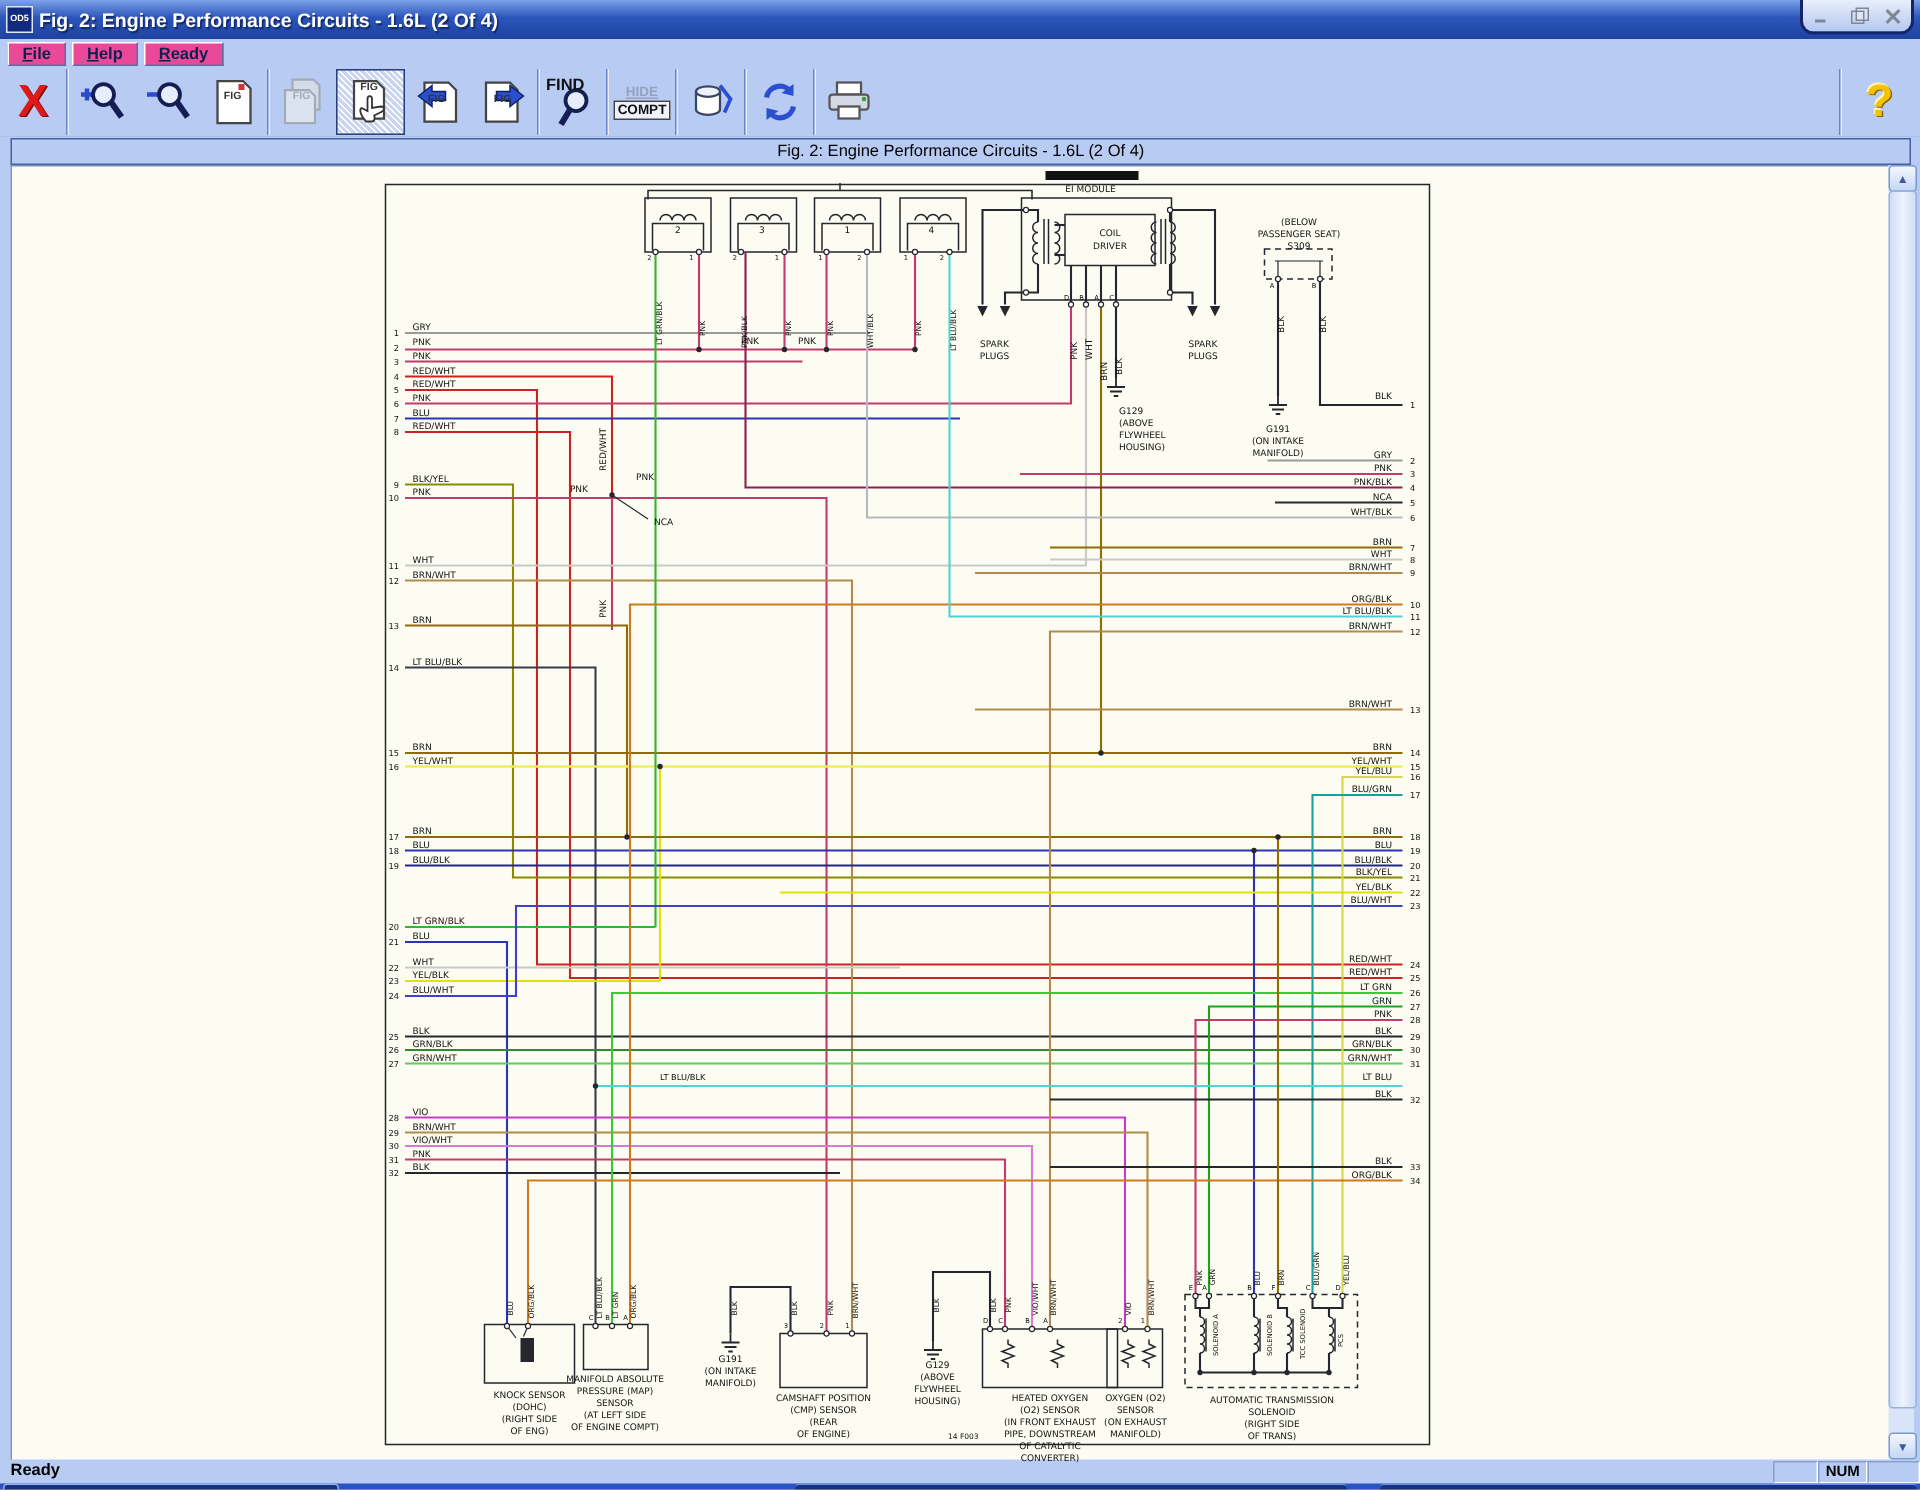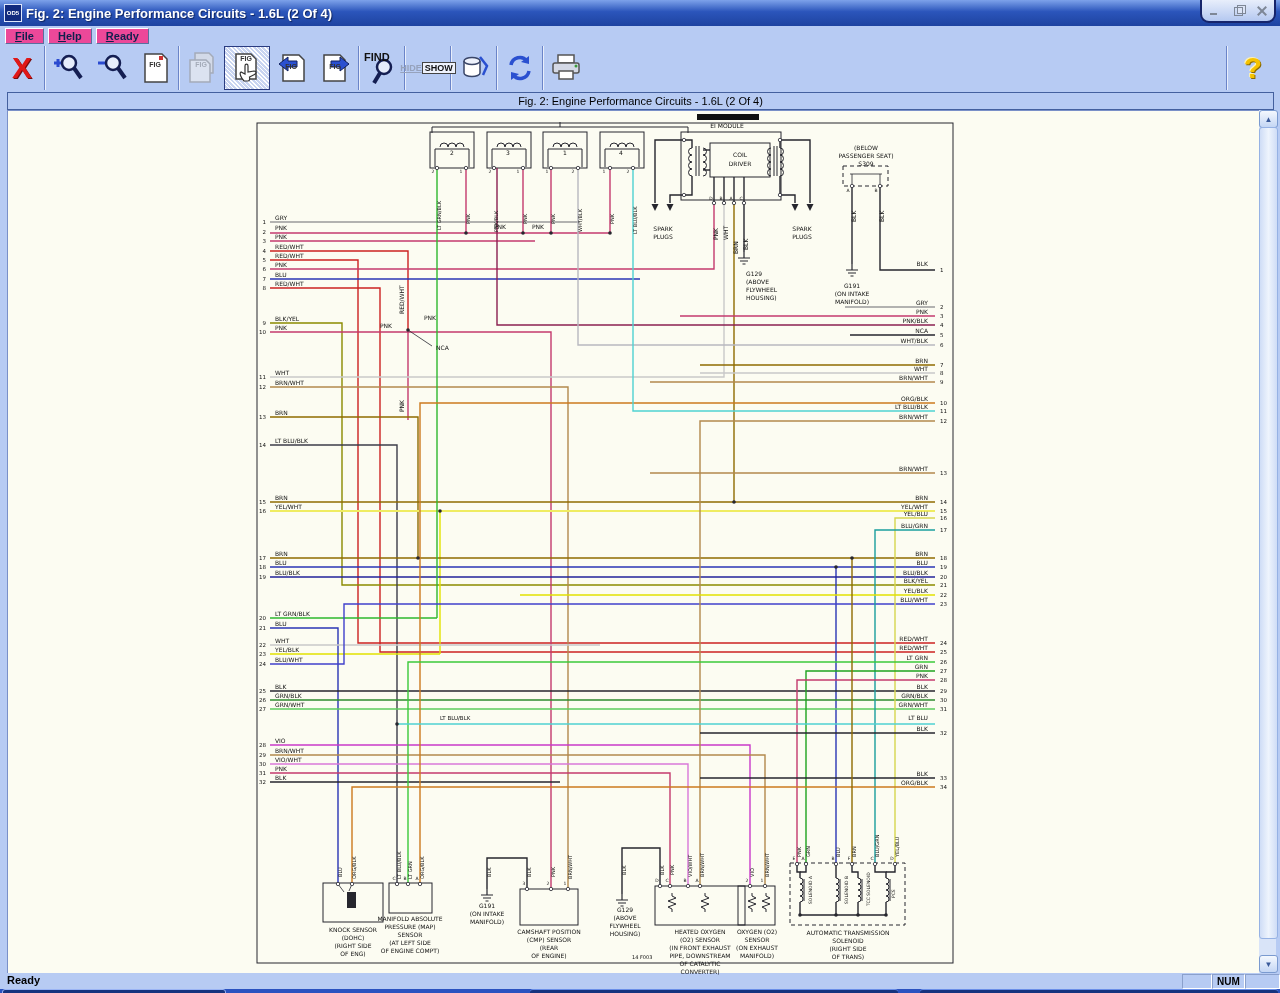--- a/index.html
+++ b/index.html
@@ -32,21 +32,21 @@
   .toolbar{position:absolute;left:0;top:45px;width:1280px;height:46px;background:#b7cbf3;
     border-bottom:1px solid #8aa0d0;display:flex;align-items:center;}
   .tb-btn{width:44px;height:42px;position:relative;display:flex;align-items:center;justify-content:center;flex:0 0 auto;}
   .tb-sep{width:1px;height:44px;background:#6a84c8;border-right:1px solid #e8eefb;flex:0 0 auto;}
   .x-glyph{font-size:30px;font-weight:900;color:#e01818;text-shadow:1px 1px 0 #7a0c0c;line-height:1;}
   .fig-text{position:absolute;left:50%;top:14px;transform:translateX(-58%);font-size:7px;font-weight:bold;color:#333;letter-spacing:0;}
   .fig-text.dis{color:#9a9a9a;}
   .tb-btn.pressed{background:repeating-linear-gradient(45deg,#ffffff 0 1px,#c9d5f1 1px 3px);
     border:1px solid #2a3c80;}
   .find-label{position:absolute;left:4px;top:4px;font-size:11px;font-weight:bold;color:#111;}
-  .hs{display:flex;flex-direction:row;align-items:center;line-height:1.2;}
+  .hs{display:flex;flex-direction:column;align-items:center;line-height:1.2;}
   .hide-label{font-size:9px;font-weight:bold;color:#96a2bc;text-decoration:underline;}
   .show-label{font-size:9px;font-weight:bold;color:#111;border:1px solid #444;padding:0 2px;background:#eef2fc;}
   .help-btn{position:absolute;right:6px;top:47px;width:42px;height:42px;display:flex;align-items:center;justify-content:center;}
   .help-sep{position:absolute;right:52px;top:46px;width:1px;height:44px;background:#6a84c8;border-right:1px solid #e8eefb;}
   .help-glyph{font-size:30px;font-weight:900;color:#f5c200;text-shadow:1px 1px 0 #8a6a00,-1px -1px 0 #fff2b0;}
   
   .captionbar{position:absolute;left:0;top:91px;width:1280px;height:19px;background:#b7cbf3;}
   .caption-inner{position:absolute;left:7px;top:1px;width:1265px;height:16px;border:1px solid #44609e;
     display:flex;align-items:center;justify-content:center;font-size:11px;color:#000;}
   
@@ -152,21 +152,21 @@
       <span class="find-label">FIND</span>
       <svg width="30" height="32" viewBox="0 0 30 32" style="margin-top:6px">
         <circle cx="17" cy="12" r="7" fill="#e6edfb" stroke="#141e52" stroke-width="2.5"></circle>
         <line x1="13" y1="18" x2="7" y2="28" stroke="#141e52" stroke-width="4"></line>
       </svg>
     </div>
     <div class="tb-sep"></div>
     <div class="tb-btn">
       <div class="hs">
         <span class="hide-label">HIDE</span>
-        <span class="show-label">SHOW</span>
+        <span class="show-label">COMPT</span>
       </div>
     </div>
     <div class="tb-sep"></div>
     <div class="tb-btn">
       <svg width="32" height="32" viewBox="0 0 32 32">
         <path d="M6 9 v12 a8 3.5 0 0 0 16 0 v-12" fill="#ffffff" stroke="#3a4668" stroke-width="1.5"></path>
         <ellipse cx="14" cy="9" rx="8" ry="3.5" fill="#eef2fc" stroke="#3a4668" stroke-width="1.5"></ellipse>
         <path d="M22 5 l7 9 l-4 9" fill="none" stroke="#2a50d0" stroke-width="2.5"></path>
       </svg>
     </div>

